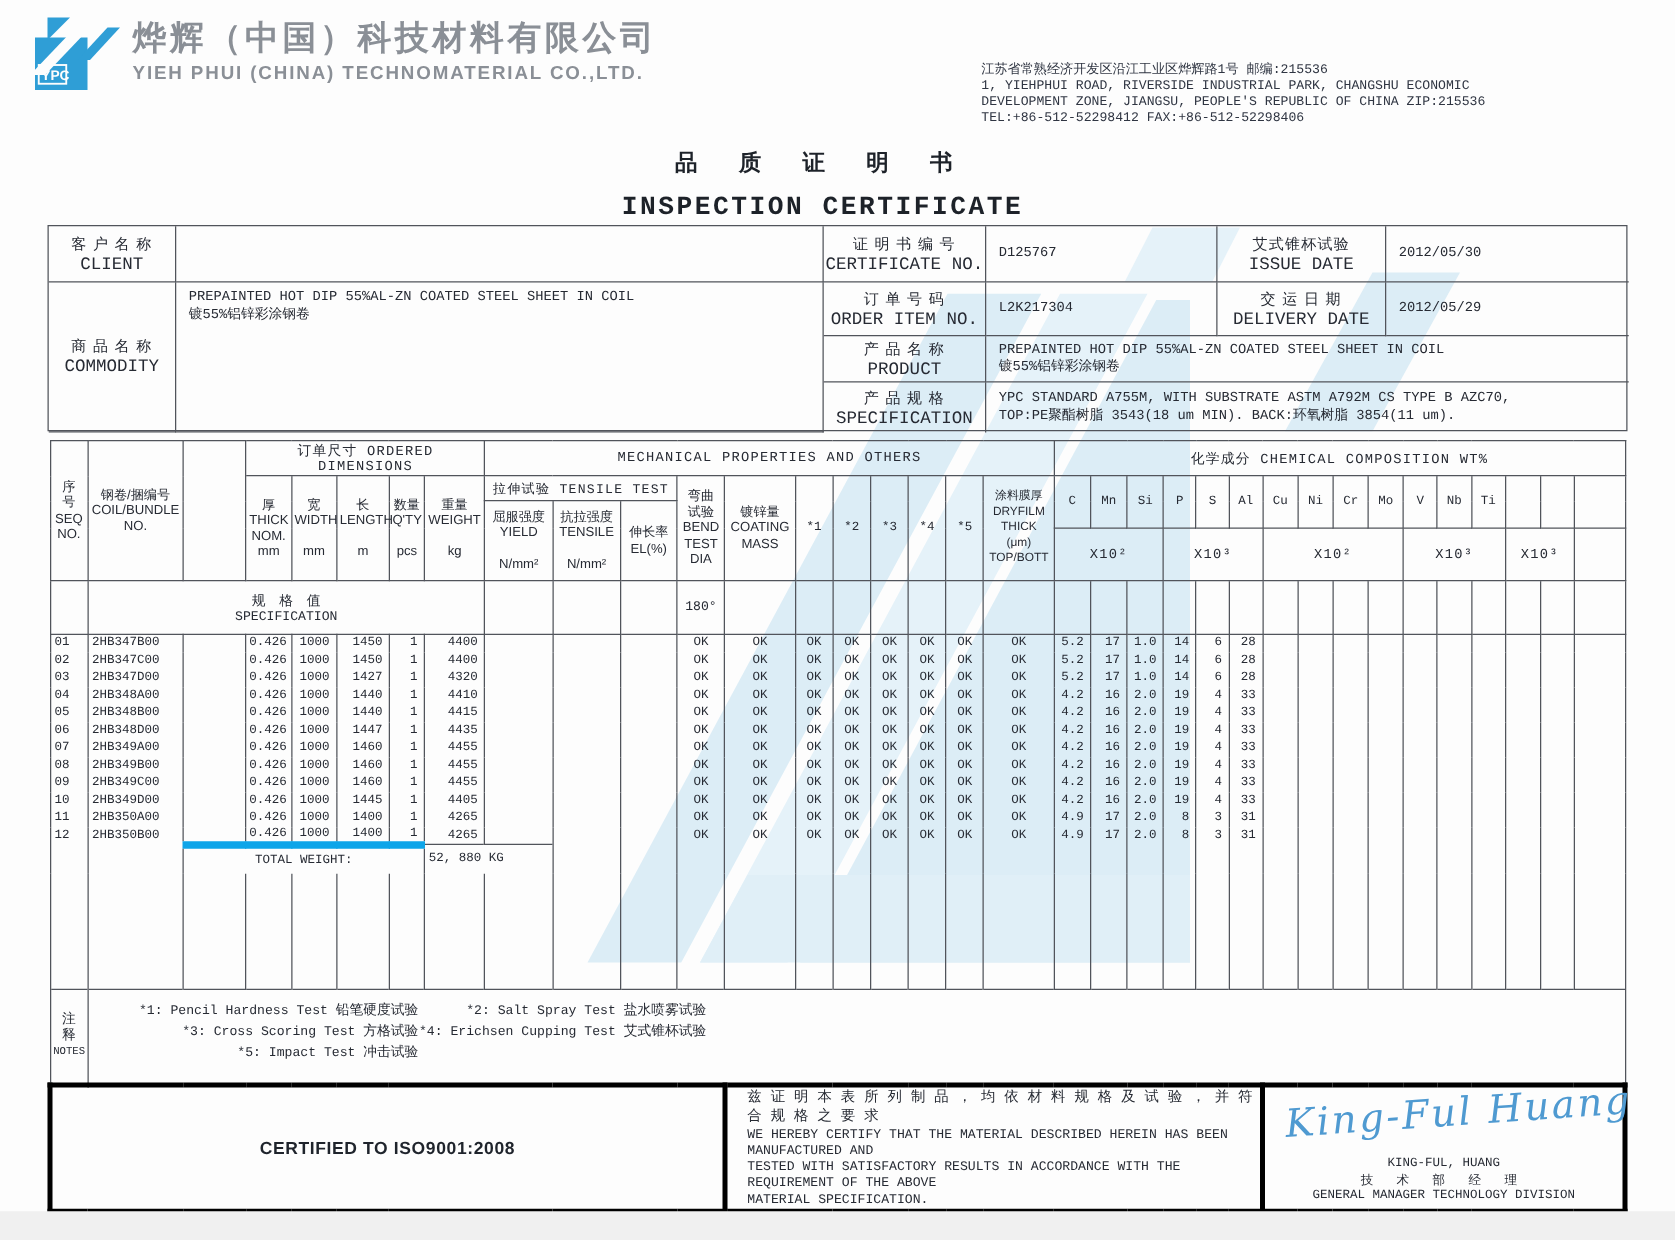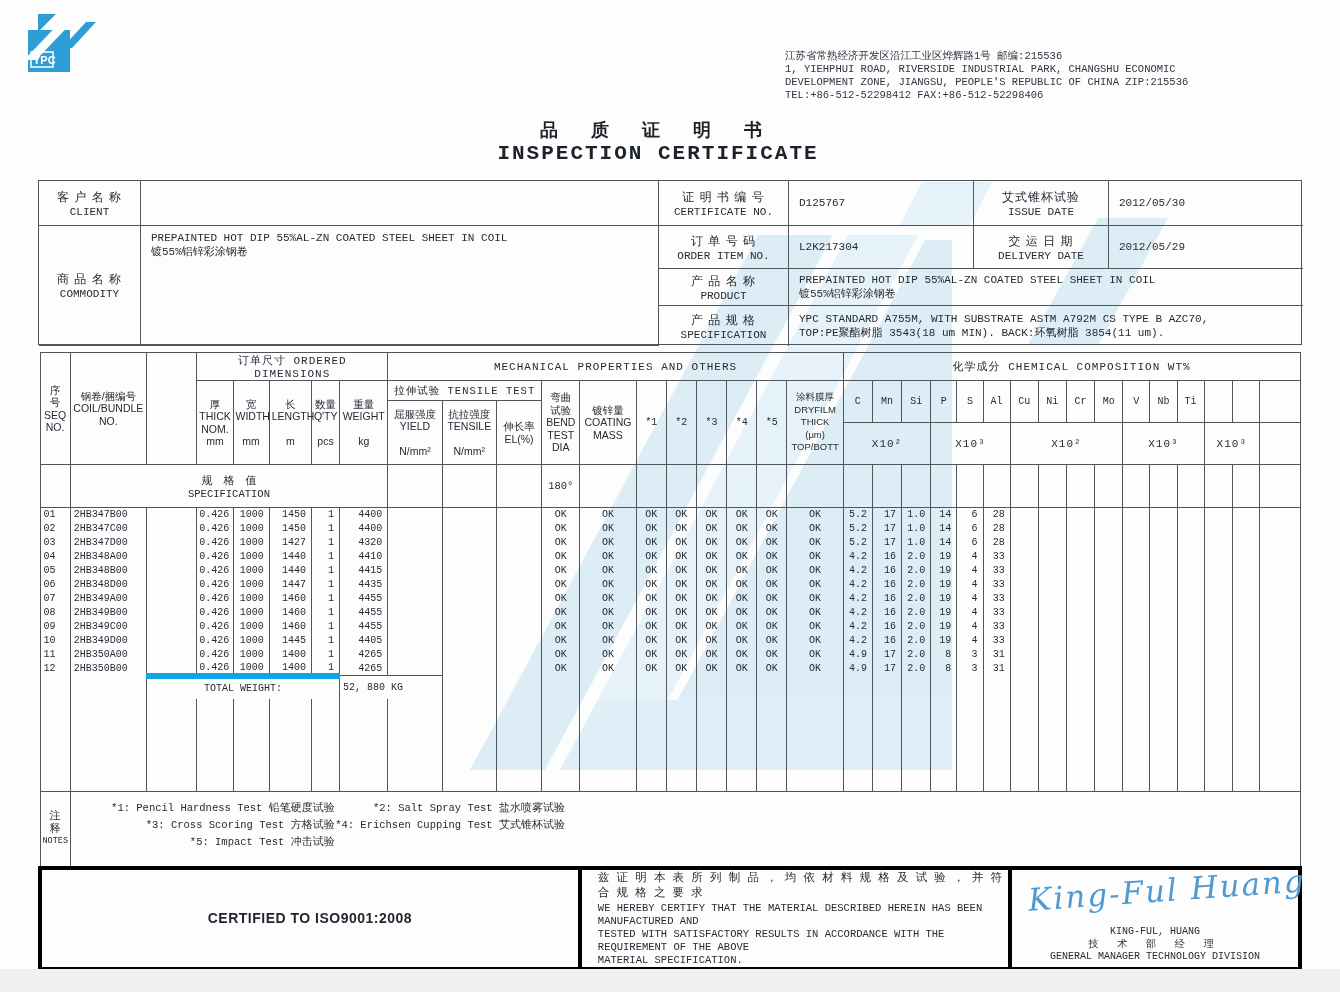--- a/index.html
+++ b/index.html
@@ -14,32 +14,32 @@
 
   
   .brand { position:absolute; left:22px; top:12px; display:flex; align-items:flex-start; }
   .company-names { margin-left:10px; color:#8a8f96; }
   .company-cn { font-size:27px; font-weight:bold; letter-spacing:3px; }
   .company-en { font-size:15px; font-weight:bold; letter-spacing:1.5px; margin-top:2px; }
   .address { position:absolute; left:785px; top:50px; font-family:"Liberation Mono","DejaVu Sans Mono",monospace;
              font-size:10.5px; line-height:13px; color:#2f3542; white-space:pre-line; }
   .title-block { position:absolute; left:0; top:118px; width:1316px; text-align:center; color:#1d2229; }
   .title-cn { font-size:18px; font-weight:bold; letter-spacing:14px; }
-  .title-en { font-size:21px; font-weight:bold; letter-spacing:2px; margin-top:0;
+  .title-en { font-size:21px; font-weight:bold; letter-spacing:2px; margin-top:13px;
               font-family:"Liberation Mono","DejaVu Sans Mono",monospace; }
 
   
   .info { position:absolute; left:38px; top:180px; width:1264px; height:165px;
           display:grid; grid-template-columns:102px 518px 130px 185px 135px 194px;
           grid-template-rows:45px 43px 37px 40px; border:1.5px solid #51545b; }
   .info > div { border-right:1px solid #51545b; border-bottom:1px solid #51545b; }
   .info > div.no-br { border-right:none; } .info > div.no-bb { border-bottom:none; }
   .lbl { display:flex; flex-direction:column; align-items:center; justify-content:center; text-align:center; }
   .lbl .cn { font-size:12px; letter-spacing:1px; }
-  .lbl .en { font-size:11px; font-family:"Liberation Mono","DejaVu Sans Mono",monospace; }
+  .lbl .en { font-size:14px; font-family:"Liberation Mono","DejaVu Sans Mono",monospace; }
   .val { font-family:"Liberation Mono","DejaVu Sans Mono",monospace; font-size:11px; line-height:14px;
          display:flex; flex-direction:column; justify-content:center; padding:2px 10px; }
   .val.top { justify-content:flex-start; padding-top:5px; }
 
   
   table.main { position:absolute; left:38px; top:352px; width:1264px; border-collapse:collapse;
                table-layout:fixed; border:1.5px solid #51545b; }
   table.main th, table.main td { border:1px solid #51545b; padding:0 2px; overflow:visible;
         font-weight:normal; text-align:center; vertical-align:middle; }
   th .h { white-space:pre-line; font-size:10px; line-height:12px; font-family:"Liberation Mono","DejaVu Sans Mono",monospace; }
@@ -93,20 +93,24 @@
 
     <div class="brand">
       <svg width="74" height="64" viewBox="0 0 74 64">
         <polygon points="6,18 48,18 48,60 6,60" fill="#2f9ed6"></polygon>
         <polygon points="2,48 44,4 56,4 14,48" fill="#fdfdfd"></polygon>
         <polygon points="16,2 34,2 16,20" fill="#2f9ed6"></polygon>
         <polygon points="40,36 64,10 74,10 50,36" fill="#2f9ed6"></polygon>
         <rect x="9" y="40" width="22" height="15" fill="none" stroke="#fdfdfd" stroke-width="1.5"></rect>
         <text x="11" y="52" font-size="11" font-weight="bold" fill="#fdfdfd" font-family="Liberation Sans, sans-serif">YPC</text>
       </svg>
+      <div class="company-names">
+        <div class="company-cn">烨辉（中国）科技材料有限公司</div>
+        <div class="company-en">YIEH PHUI (CHINA) TECHNOMATERIAL CO.,LTD.</div>
+      </div>
     </div>
     <div class="address">江苏省常熟经济开发区沿江工业区烨辉路1号 邮编:215536
 1, YIEHPHUI ROAD, RIVERSIDE INDUSTRIAL PARK, CHANGSHU ECONOMIC
 DEVELOPMENT ZONE, JIANGSU, PEOPLE'S REPUBLIC OF CHINA ZIP:215536
 TEL:+86-512-52298412  FAX:+86-512-52298406</div>
 
     <div class="title-block">
       <div class="title-cn">品 质 证 明 书</div>
       <div class="title-en">INSPECTION CERTIFICATE</div>
     </div>

